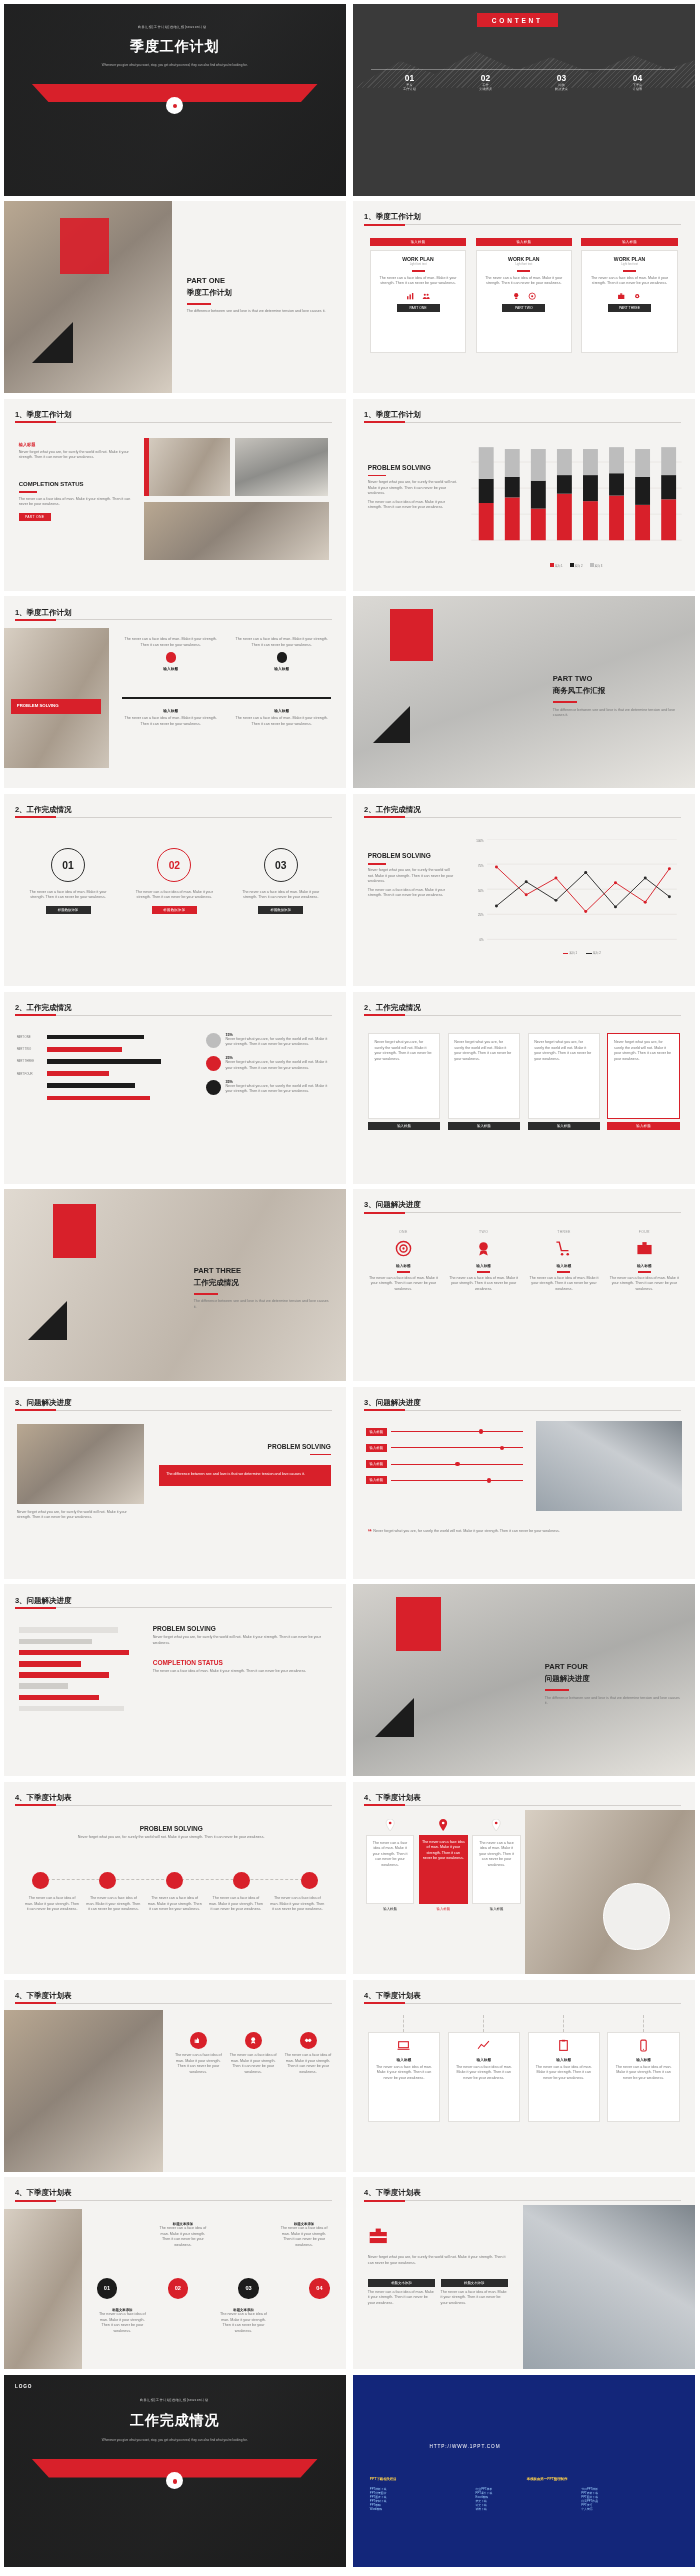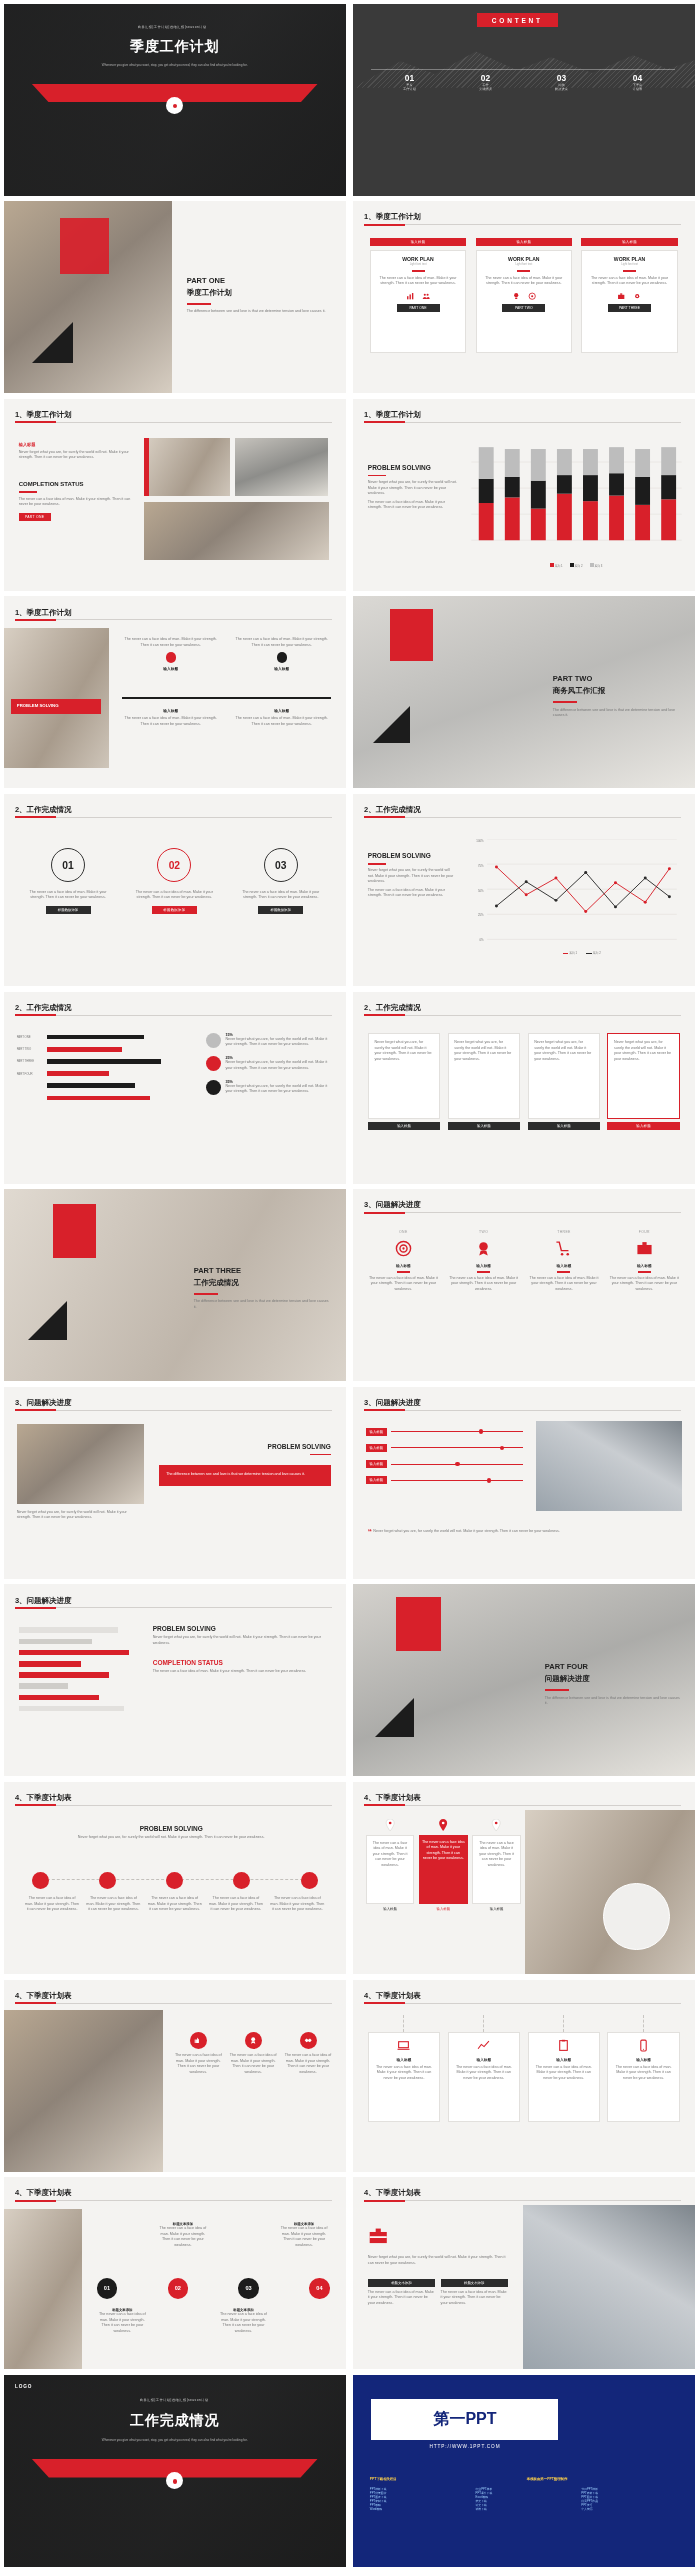--- a/index.html
+++ b/index.html
@@ -919,23 +919,20 @@
     <div class="block" style="left:84px;top:62px;width:174px;text-align:center;">
       <span class="cover-sub">Whenever you give what you want, stop, you get what you need, they can also find what you're looking for.</span>
     </div>
     <div class="ribbon" style="left:28px;top:84px;width:286px;height:18.7px;clip-path:polygon(0 0,100% 0,94% 100%,6% 100%);"></div>
     <div class="block" style="left:162px;top:97px;width:17px;height:17px;border-radius:50%;background:#fff;"></div>
     <div class="block" style="left:169px;top:104px;width:4.7px;height:4.7px;border-radius:50%;background:#d8202a;"></div>
   </div>
 
   <div class="slide last">
     <div class="block" style="left:0;top:0;width:342px;height:192px;background:#13267a;"></div>
-    <div class="block" style="left:18.7px;top:24px;width:187px;height:41px;background:#fff;display:flex;align-items:center;justify-content:center;">
-      <span class="ppt-logo">第一PPT</span>
-    </div>
     <div class="block" style="left:18.7px;top:69px;width:187px;text-align:center;font-size:4.7px;color:#fff;letter-spacing:0.9px;">HTTP://WWW.1PPT.COM</div>
     <div class="block" style="left:17px;top:101px;">
       <span class="blue-head">PPT下载相关栏目</span>
     </div>
     <div class="block" style="left:174px;top:101px;">
       <span class="blue-head">本模板由第一PPT整理制作</span>
     </div>
     <div class="block" style="left:17px;top:112px;width:308px;display:flex;gap:9.3px;">
       <div style="flex:1">
         <div class="blue-text">PPT模板下载</div>

